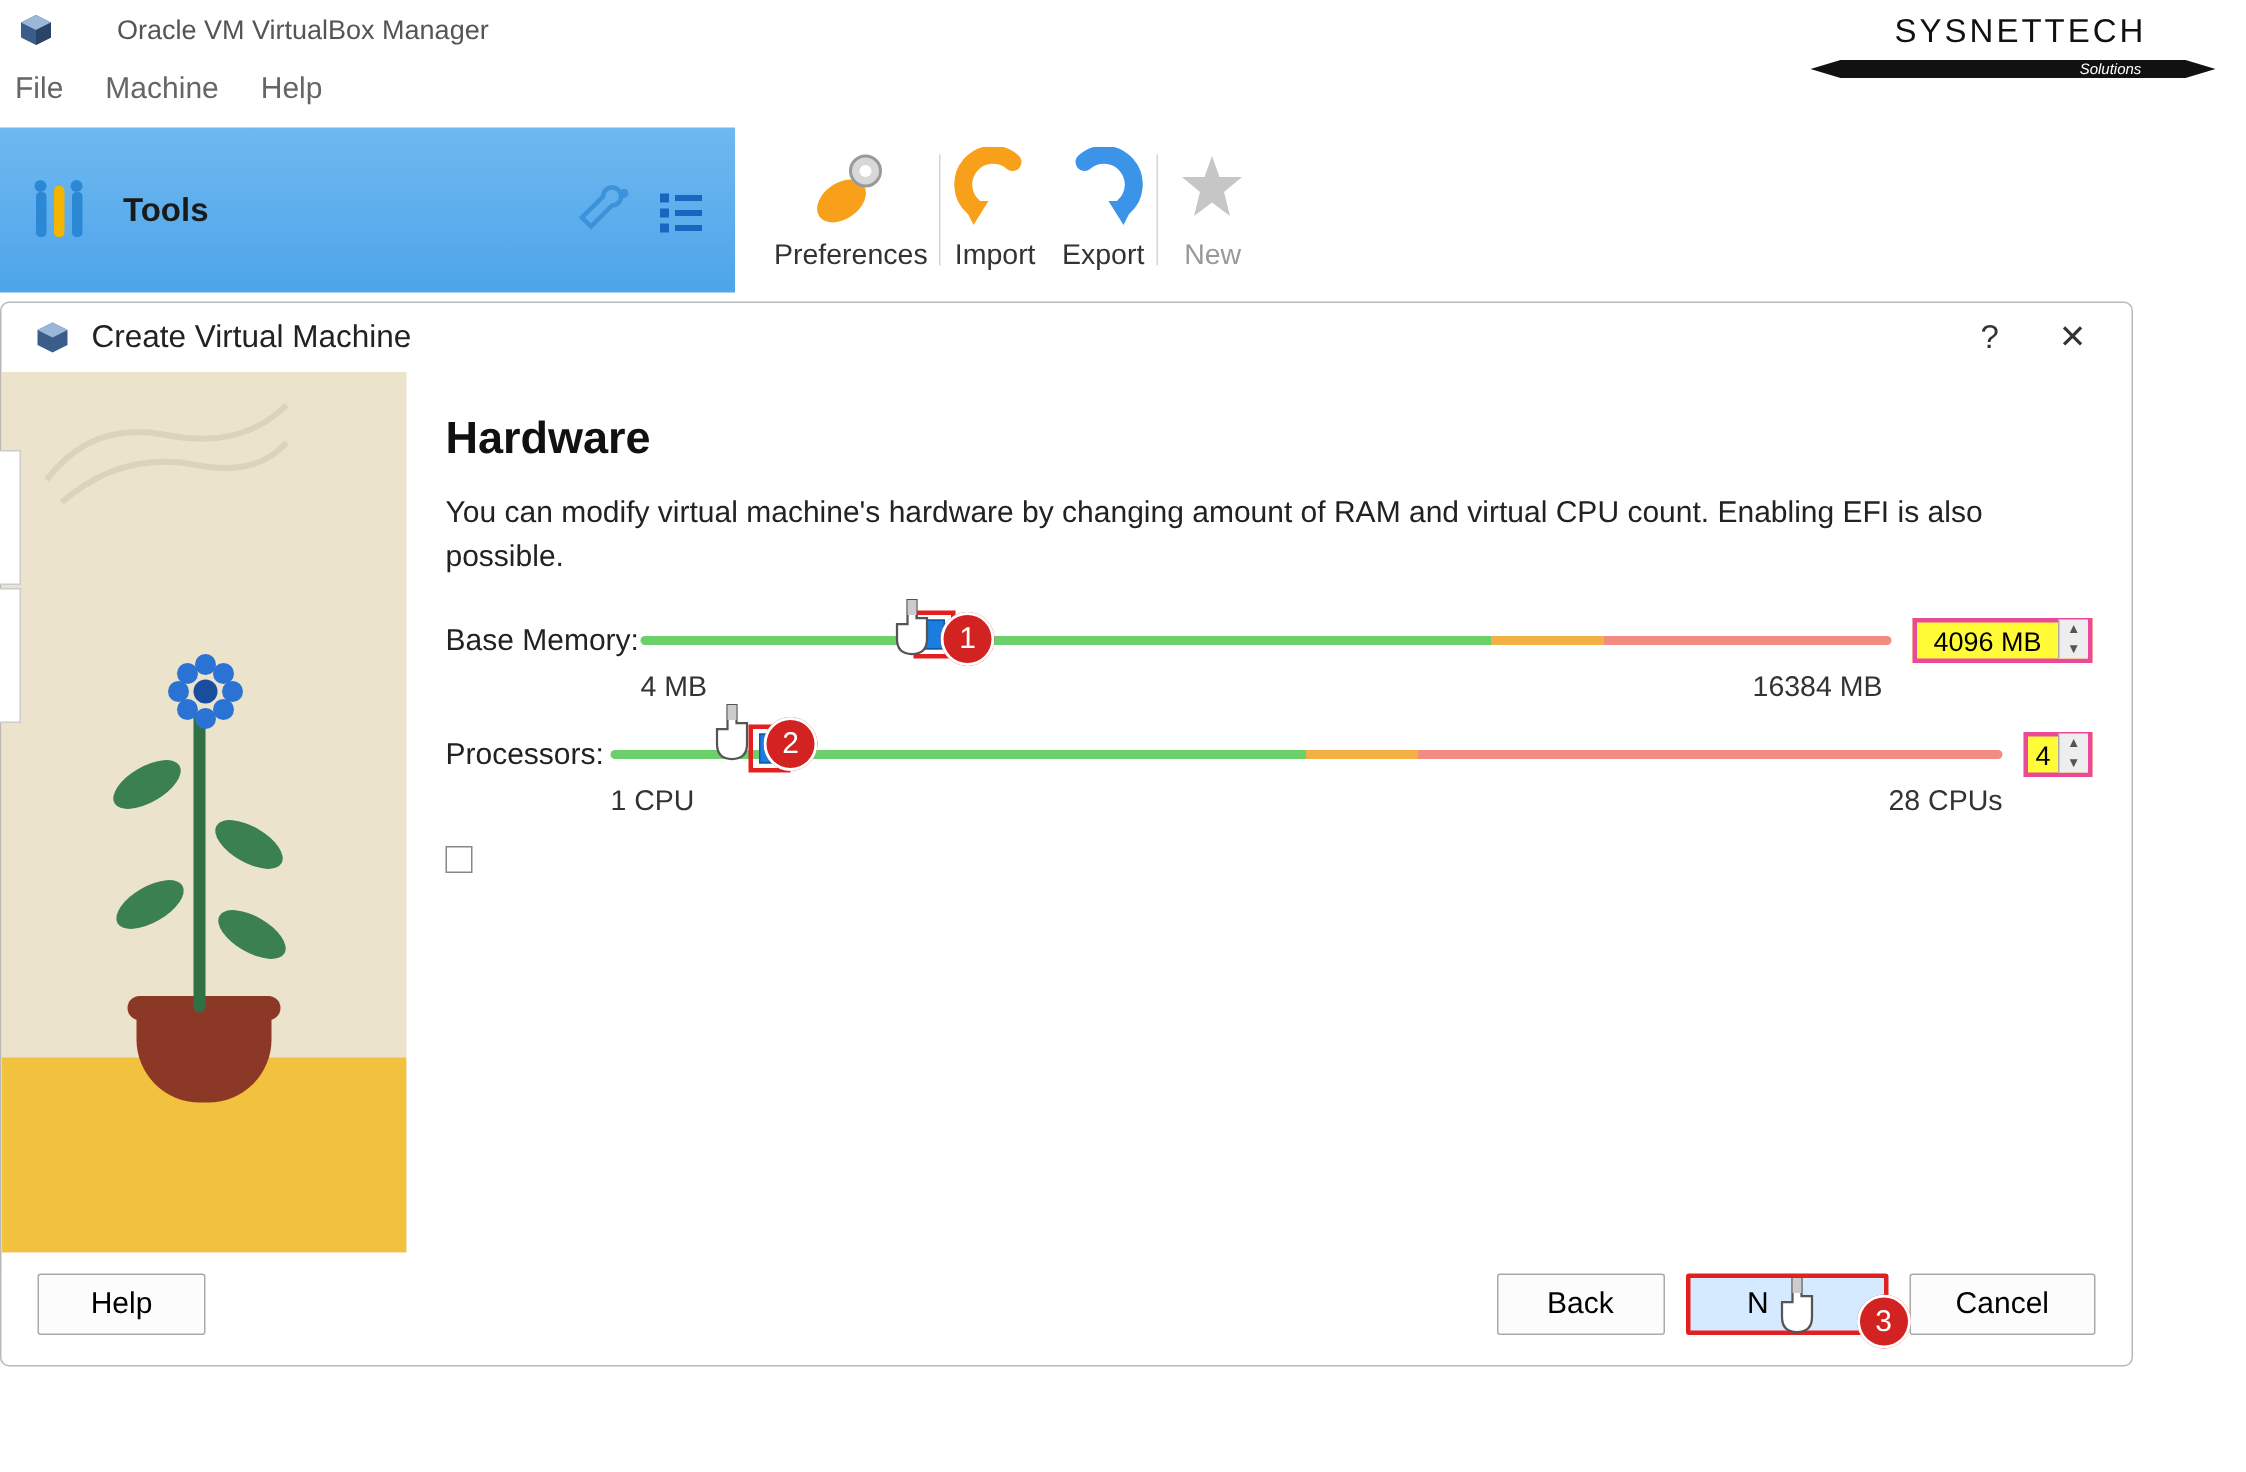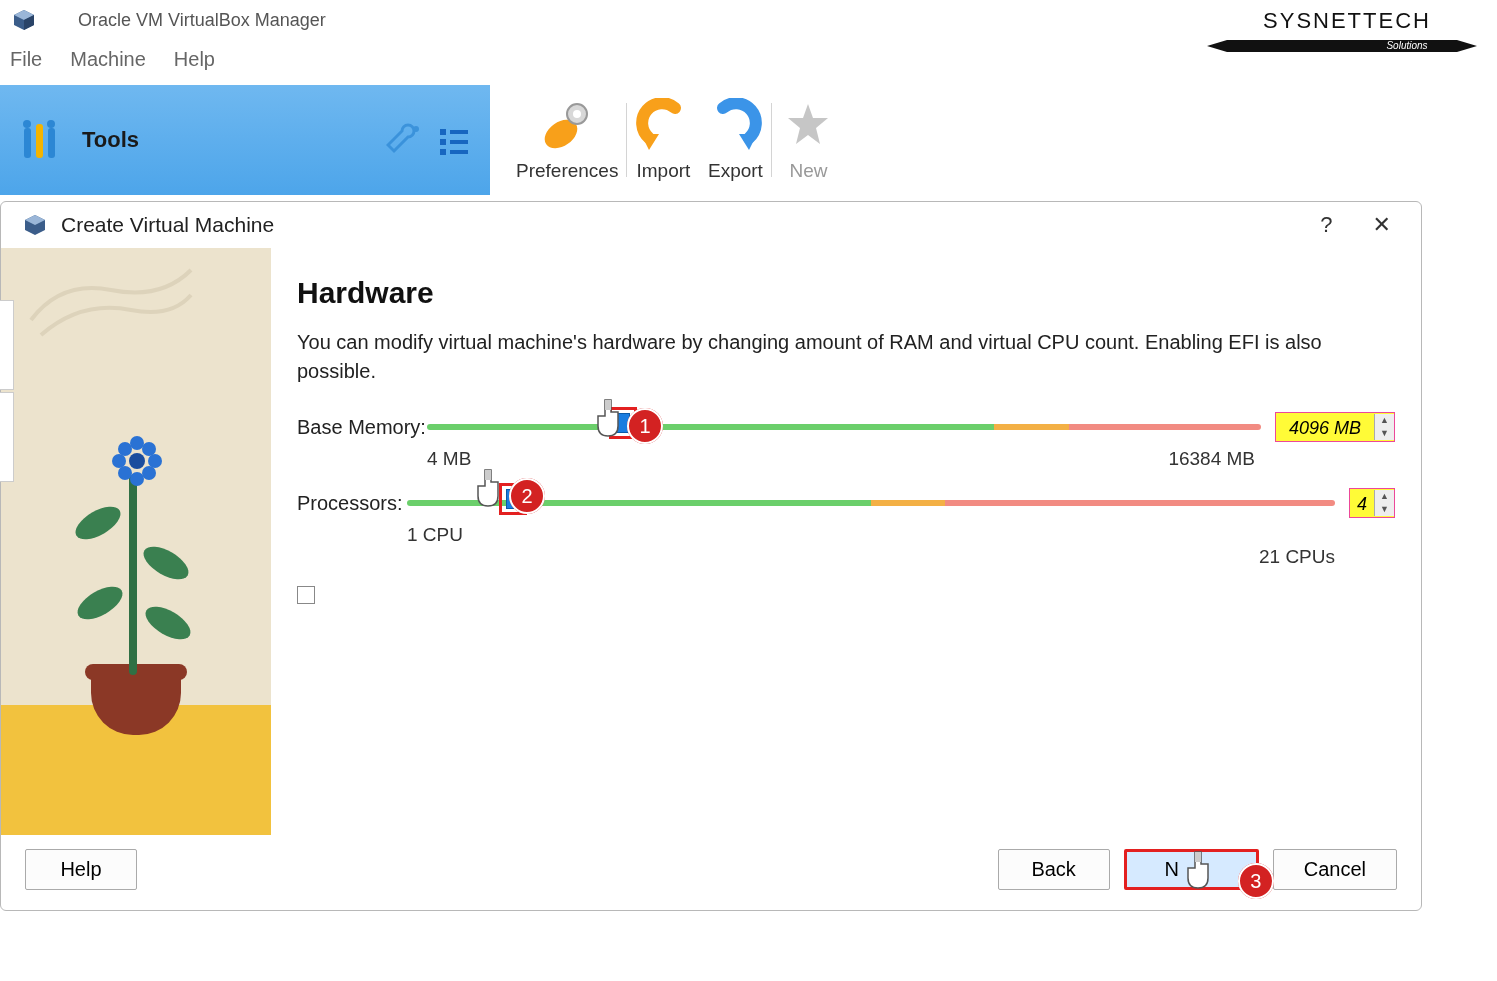--- a/index.html
+++ b/index.html
@@ -56,30 +56,30 @@
 .dialog-main h2 { font-size: 30px; font-weight: 700; color: #111; margin-bottom: 18px; }
 .dialog-main .desc { font-size: 20px; color: #222; margin-bottom: 26px; line-height: 1.45; }
 
 .form-row { display: flex; align-items: center; margin-bottom: 6px; }
 .form-row .label { width: 130px; font-size: 20px; color: #222; }
 .slider-wrap { flex: 1; position: relative; height: 24px; }
 .slider-track { position: absolute; top: 9px; left: 0; right: 0; height: 6px; background: linear-gradient(to right, #6bcf6b 0%, #6bcf6b 68%, #f3b045 68%, #f3b045 77%, #f28b82 77%, #f28b82 100%); border-radius: 3px; }
 .slider-track.proc { background: linear-gradient(to right, #6bcf6b 0%, #6bcf6b 50%, #f3b045 50%, #f3b045 58%, #f28b82 58%, #f28b82 100%); }
 .slider-thumb { position: absolute; top: -2px; width: 14px; height: 20px; background: #1a7de0; border: 1px solid #0b5aa8; }
 .thumb-box { position: absolute; border: 3px solid #e32020; width: 28px; height: 32px; top: -8px; }
-.spinbox { width: 120px; border: 1px solid #ec4899; display: flex; align-items: center; margin-left: 14px; background: #fffb37; height: 30px; font-style: italic; }
+.spinbox { width: 120px; border: 3px solid #ec4899; display: flex; align-items: flex-end; margin-left: 14px; background: #fffb37; height: 30px; }
 .spinbox span { flex: 1; text-align: center; font-size: 18px; padding-top: 3px; }
 .spinbox.small { width: 46px; }
 .spin-btns { width: 20px; display: flex; flex-direction: column; background: #eee; border-left: 1px solid #aaa; }
 .spin-btns div { flex: 1; text-align: center; font-size: 9px; line-height: 13px; color: #555; }
 
 .range-labels { display: flex; font-size: 19px; color: #333; margin: 2px 0 18px 130px; padding-right: 140px; }
 .range-labels .rl-min { }
 .range-labels .rl-max { margin-left: auto; }
-.range-labels.proc { padding-right: 60px; flex-direction: column; }
+.range-labels.proc { padding-right: 60px; }
 
 .checkbox-row { display: flex; align-items: center; gap: 10px; font-size: 20px; margin-top: 8px; }
 .checkbox-row .cb { width: 18px; height: 18px; border: 1px solid #888; background: #fff; }
 
 .dialog-footer { display: flex; padding: 14px 24px 20px; gap: 14px; align-items: center; }
 .dialog-footer .btn { border: 1px solid #aaa; background: #fcfcfc; padding: 8px 30px; font-size: 20px; border-radius: 2px; min-width: 112px; text-align: center; }
 .dialog-footer .btn-help { margin-right: auto; }
 .dialog-footer .btn-next { background: #d6eaff; border: 3px solid #e32020; position: relative; padding: 6px 44px; }
 
 
@@ -260,21 +260,21 @@
           <div class="spinbox small">
             <span>4</span>
             <div class="spin-btns">
                 <div>▲</div>
                 <div>▼</div>
               </div>
           </div>
         </div>
         <div class="range-labels proc" style="margin-left:110px;">
           <span class="rl-min">1 CPU</span>
-          <span class="rl-max">21 CPUs</span>
+          <span class="rl-max">28 CPUs</span>
         </div>
 
         <div class="checkbox-row">
           <div class="cb"></div>
         </div>
 
         <div class="cursor" style="top:148px; left:320px;">
           <svg viewBox="0 0 34 42">
               <path d="M14 4 L14 20 L7 20 L7 30 Q7 40 17 40 Q27 40 27 30 L27 16 L20 16 L20 4 Z" fill="#fff" stroke="#555" stroke-width="1.5"></path>
               <rect x="14" y="4" width="6" height="10" fill="#ccc"></rect>

